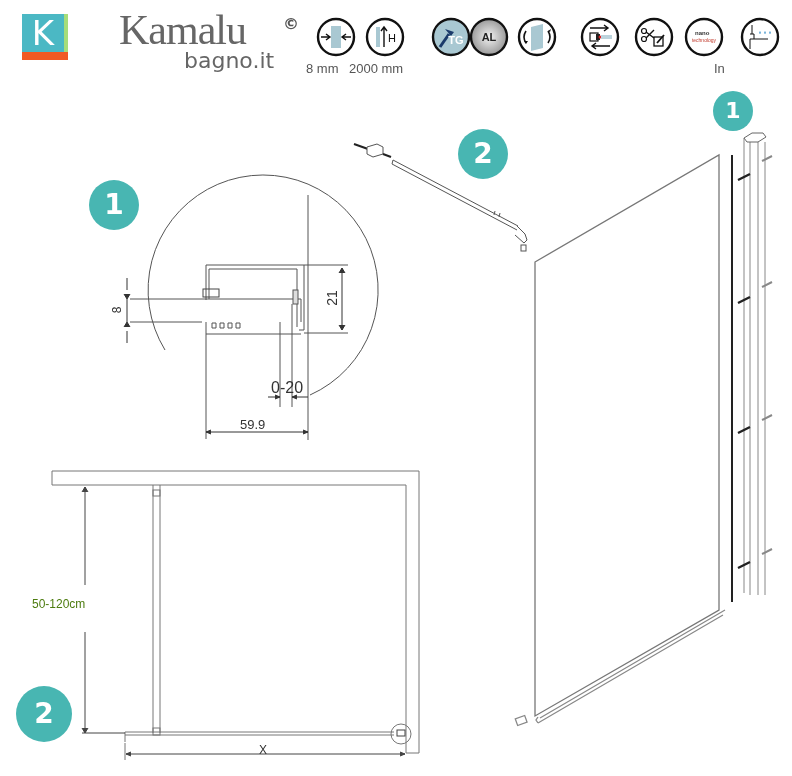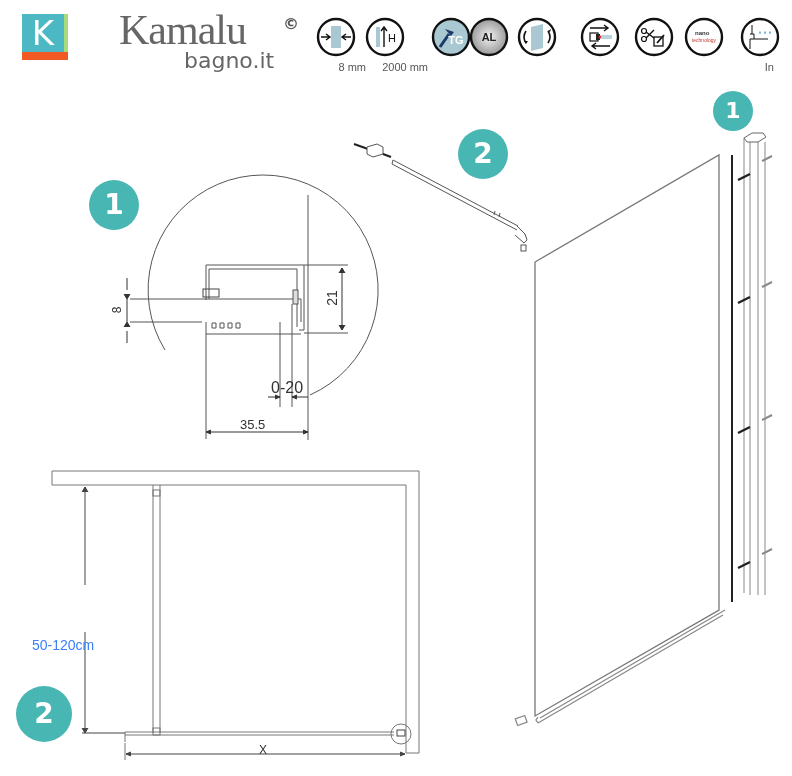--- a/index.html
+++ b/index.html
@@ -7,21 +7,21 @@
     .abs { position: absolute; }
     .logo-box { left: 22px; top: 14px; width: 46px; height: 46px; }
     .logo-k { position: absolute; left: 0; top: 0; width: 42px; height: 38px; background: #4bb8c4; color: #fff; font-family: "DejaVu Sans", sans-serif; font-size: 34px; line-height: 38px; text-align: center; }
     .logo-green { position: absolute; left: 42px; top: 0; width: 4px; height: 38px; background: #a6dd7a; }
     .logo-orange { position: absolute; left: 0; top: 38px; width: 46px; height: 8px; background: #f15a24; }
     .brand { left: 80px; top: 8px; font-family: Liberation Serif, serif; font-size: 42px; color: #666666; letter-spacing: -1px; line-height: 44px; margin-left: 39px; }
     .brand-sub { left: 184px; top: 49px; font-family: "DejaVu Sans", sans-serif; font-size: 22px; color: #666666; line-height: 24px; text-align: center; }
     .copy { left: 283px; top: 14px; font-family: "DejaVu Sans", sans-serif; font-size: 16px; color: #555; font-weight: bold; }
     .feat { top: 17px; width: 40px; height: 40px; }
     .feat svg { width: 40px; height: 40px; display: block; }
-    .feat-label { top: 61px; width: 60px; margin-left: -10px; text-align: right; font-size: 11px; color: #555; }
+    .feat-label { top: 61px; width: 60px; margin-left: -10px; text-align: left; font-size: 13px; color: #555; }
     .badge { width: 50px; height: 50px; border-radius: 50%; background: #48b6b2; color: #fff; font-family: "DejaVu Sans", sans-serif; font-weight: bold; font-size: 28px; line-height: 50px; text-align: center; }
     .badge.sm { width: 40px; height: 40px; font-size: 22px; line-height: 40px; }
     .dim-text { font-family: "Liberation Sans", sans-serif; color: #333; }
     svg.drawing { position: absolute; left: 0; top: 0; }
   </style>
 </head>
 <body>
 
 <div class="abs logo-box">
   <div class="logo-k">K</div>
@@ -42,21 +42,21 @@
 <div class="abs feat-label" style="left:316px">8 mm</div>
 
 <div class="abs feat" style="left:365px">
   <svg viewBox="0 0 40 40">
       <circle cx="20" cy="20" r="18" fill="#fff" stroke="#111" stroke-width="2.4"></circle>
       <rect x="11" y="10" width="4" height="20" fill="#a9c8d2"></rect>
       <path d="M19 30V11M16 14l3-4 3 4" stroke="#111" stroke-width="1.4" fill="none"></path>
       <text x="27" y="25" font-size="11" font-family="Liberation Sans, sans-serif" fill="#111" text-anchor="middle">H</text>
     </svg>
 </div>
-<div class="abs feat-label" style="left:378px">2000 mm</div>
+<div class="abs feat-label" style="left:359px">2000 mm</div>
 
 <div class="abs feat" style="left:431px">
   <svg viewBox="0 0 40 40">
       <circle cx="20" cy="20" r="18" fill="#a9c8d2" stroke="#111" stroke-width="2.4"></circle>
       <path d="M9 30l9-13" stroke="#1a3a6a" stroke-width="3"></path>
       <path d="M14 12l9 3-3 4z" fill="#1a3a6a"></path>
       <text x="25" y="27" font-size="11" font-weight="bold" font-family="Liberation Sans, sans-serif" fill="#fff" text-anchor="middle">TG</text>
     </svg>
 </div>
 
@@ -201,20 +201,20 @@
 
     <path d="M125 743V760"></path>
     <path d="M126 754H405" stroke="#444"></path>
     <path d="M131 752l-5 2 5 2M400 752l5 2-5 2" fill="#444" stroke="#444"></path>
   </g>
 </svg>
 
 <div class="abs dim-text" style="left:114px;top:303px;font-size:12px;transform:rotate(-90deg);">8</div>
 <div class="abs dim-text" style="left:324px;top:290px;font-size:14px;transform:rotate(-90deg);">21</div>
 <div class="abs dim-text" style="left:271px;top:379px;font-size:16px;">0-20</div>
-<div class="abs dim-text" style="left:240px;top:417px;font-size:13px;">35.5</div>
-<div class="abs dim-text" style="left:32px;top:597px;font-size:14px;color:#3b82f6;margin-top:40px;">50-120cm</div>
+<div class="abs dim-text" style="left:240px;top:417px;font-size:13px;">59.9</div>
+<div class="abs dim-text" style="left:32px;top:597px;font-size:12px;color:#4d7c0f;">50-120cm</div>
 <div class="abs dim-text" style="left:259px;top:743px;font-size:12px;">X</div>
 
 <div class="abs badge" style="left:89px;top:180px;">1</div>
 <div class="abs badge" style="left:458px;top:129px;">2</div>
 <div class="abs badge sm" style="left:713px;top:91px;">1</div>
 <div class="abs badge" style="left:16px;top:686px;width:56px;height:56px;line-height:56px;">2</div>
 
 </body></html>

